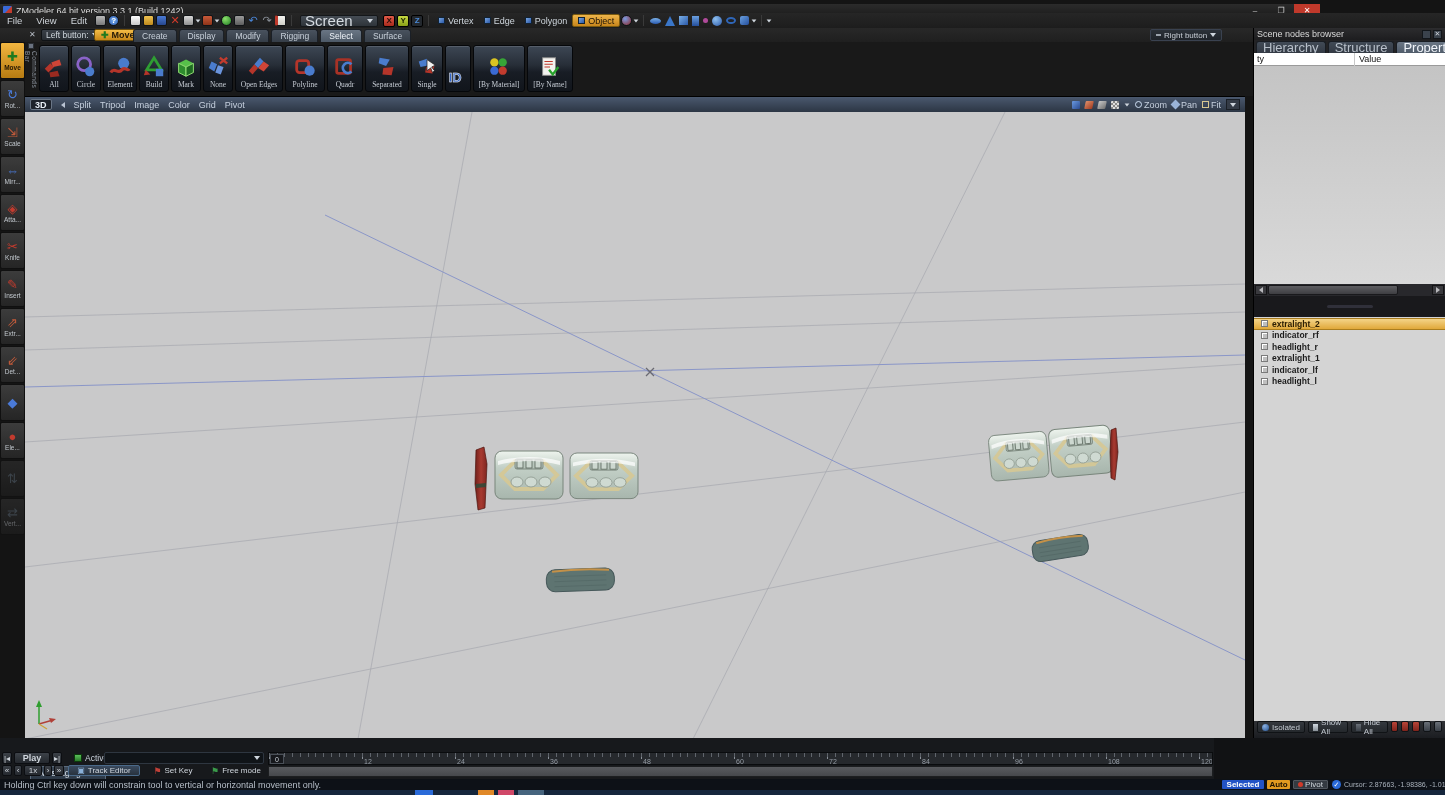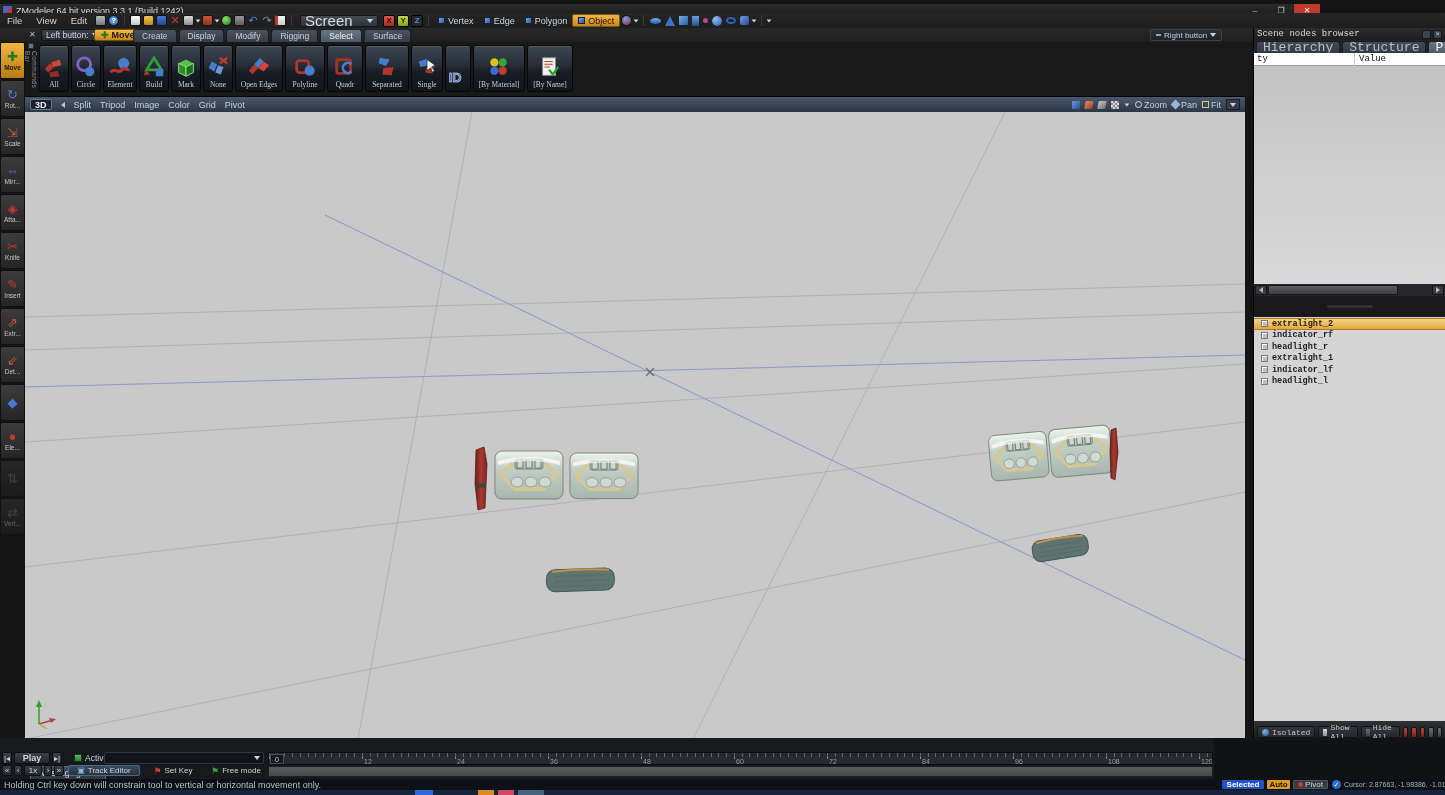--- a/index.html
+++ b/index.html
@@ -95,21 +95,21 @@
   #vp-right { margin-left:auto; display:flex; align-items:center; gap:5px; }
   .vpmini { width:8px; height:8px; border-radius:1px; }
   .navlbl { display:flex; align-items:center; gap:2px; }
   .nav-ic { width:7px; height:7px; }
   #vp-dd { width:14px; height:11px; background:#343b46; border:1px solid #1a1f26; display:flex;
     align-items:center; justify-content:center; }
   #vp-canvas { position:relative; height:627px; background:#c9c9ca; overflow:hidden; }
 
   
   #rightpanel { position:absolute; left:1253px; top:28px; width:192px; height:710px; background:#c4b5fd;
-    border-left:1px solid #000;font-family:Liberation Mono, monospace; }
+    border-left:1px solid #000; }
   #rp-title { height:12px; display:flex; align-items:center; padding:0 3px; font-size:9px; color:#d8d8d8;
     background:linear-gradient(#2c2c2e,#1d1d1f); }
   #rp-title .btns { margin-left:auto; display:flex; gap:2px; }
   .rp-sq { width:9px; height:9px; background:#3a4woon4c; background:#3a424c; border:1px solid #12161a;
     font-size:7px; color:#c8ced6; display:flex; align-items:center; justify-content:center; }
   #rp-tabs { height:13px; display:flex; gap:2px; padding:1px 2px 0; background:#232325; }
   .rptab { padding:0 6px; font-size:13px; color:#b8c0ca; background:linear-gradient(#414a56,#333a44);
     border:1px solid #191d23; border-bottom:none; border-radius:3px 3px 0 0; display:flex; align-items:center; }
   .rptab.active { background:linear-gradient(#68extern7484,#505c6a); background:linear-gradient(#6a7685,#505c6a); color:#f0f4fa; }
   #rp-colhead { height:13px; background:#fff; border-bottom:1px solid #9a9a9a; position:relative;
@@ -127,21 +127,21 @@
     background:linear-gradient(#5e5e62,#3e3e42); border:1px solid #19191c; border-radius:2px; }
   #rp-gap { height:21px; background:#19191c; display:flex; align-items:center; justify-content:center; }
   #rp-gap .grip { width:46px; height:3px; background:#30303a; border-radius:2px; }
   #rp-list { height:404px; background:#d4d4d4; padding-top:1px; }
   .node { height:11.5px; display:flex; align-items:center; gap:4px; padding-left:7px;
     font-size:8.5px; font-weight:bold; color:#1c1c1c; }
   .node .nico { width:7px; height:7px; background:#bfbfbf; border:1px solid #7a7a7a;
     box-shadow:inset 1px 1px 0 #fff; }
   .node.sel { background:linear-gradient(#f4d488,#e0a83a); border-top:1px solid #aa7d1e;
     border-bottom:1px solid #aa7d1e; color:#2e2004; }
-  #rp-footer { height:17px; background:linear-gradient(#303236,#1b1d21); display:flex; align-items:flex-end;
+  #rp-footer { height:17px; background:linear-gradient(#303236,#1b1d21); display:flex; align-items:flex-start;
     gap:3px; padding:0 3px; font-size:8px; color:#c4cad2; }
   .rpfbtn { display:flex; align-items:center; gap:3px; height:12px; padding:0 4px;
     background:linear-gradient(#34383e,#24282c); border:1px solid #101316; border-radius:2px; }
   .rpf-ic { width:7px; height:7px; }
   .minisq { width:11px; height:11px; border:1px solid #101316; border-radius:2px; display:flex;
     align-items:center; justify-content:center; }
 
   
   #timeline { position:absolute; left:0; top:738px; width:1445px; height:41px; background:#17191c; }
   #tl-right-dark { position:absolute; left:1214px; top:0; width:231px; height:41px; background:#111214; }

